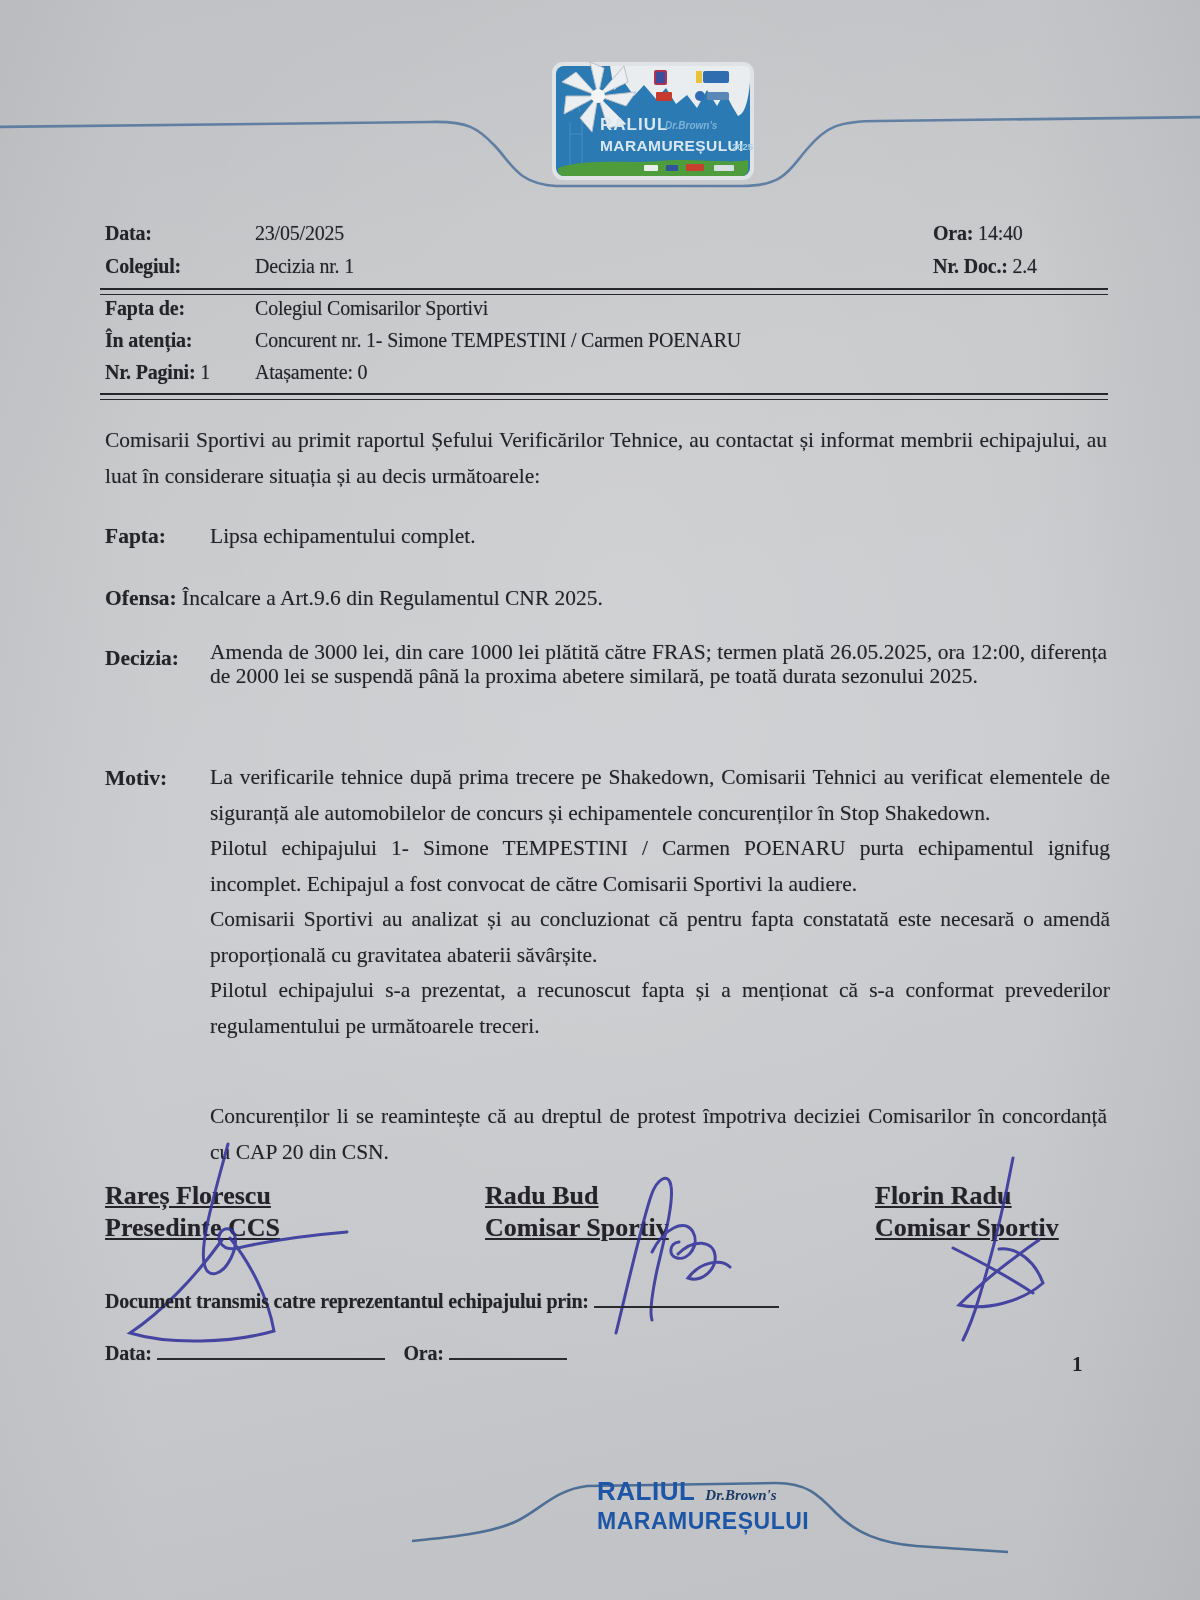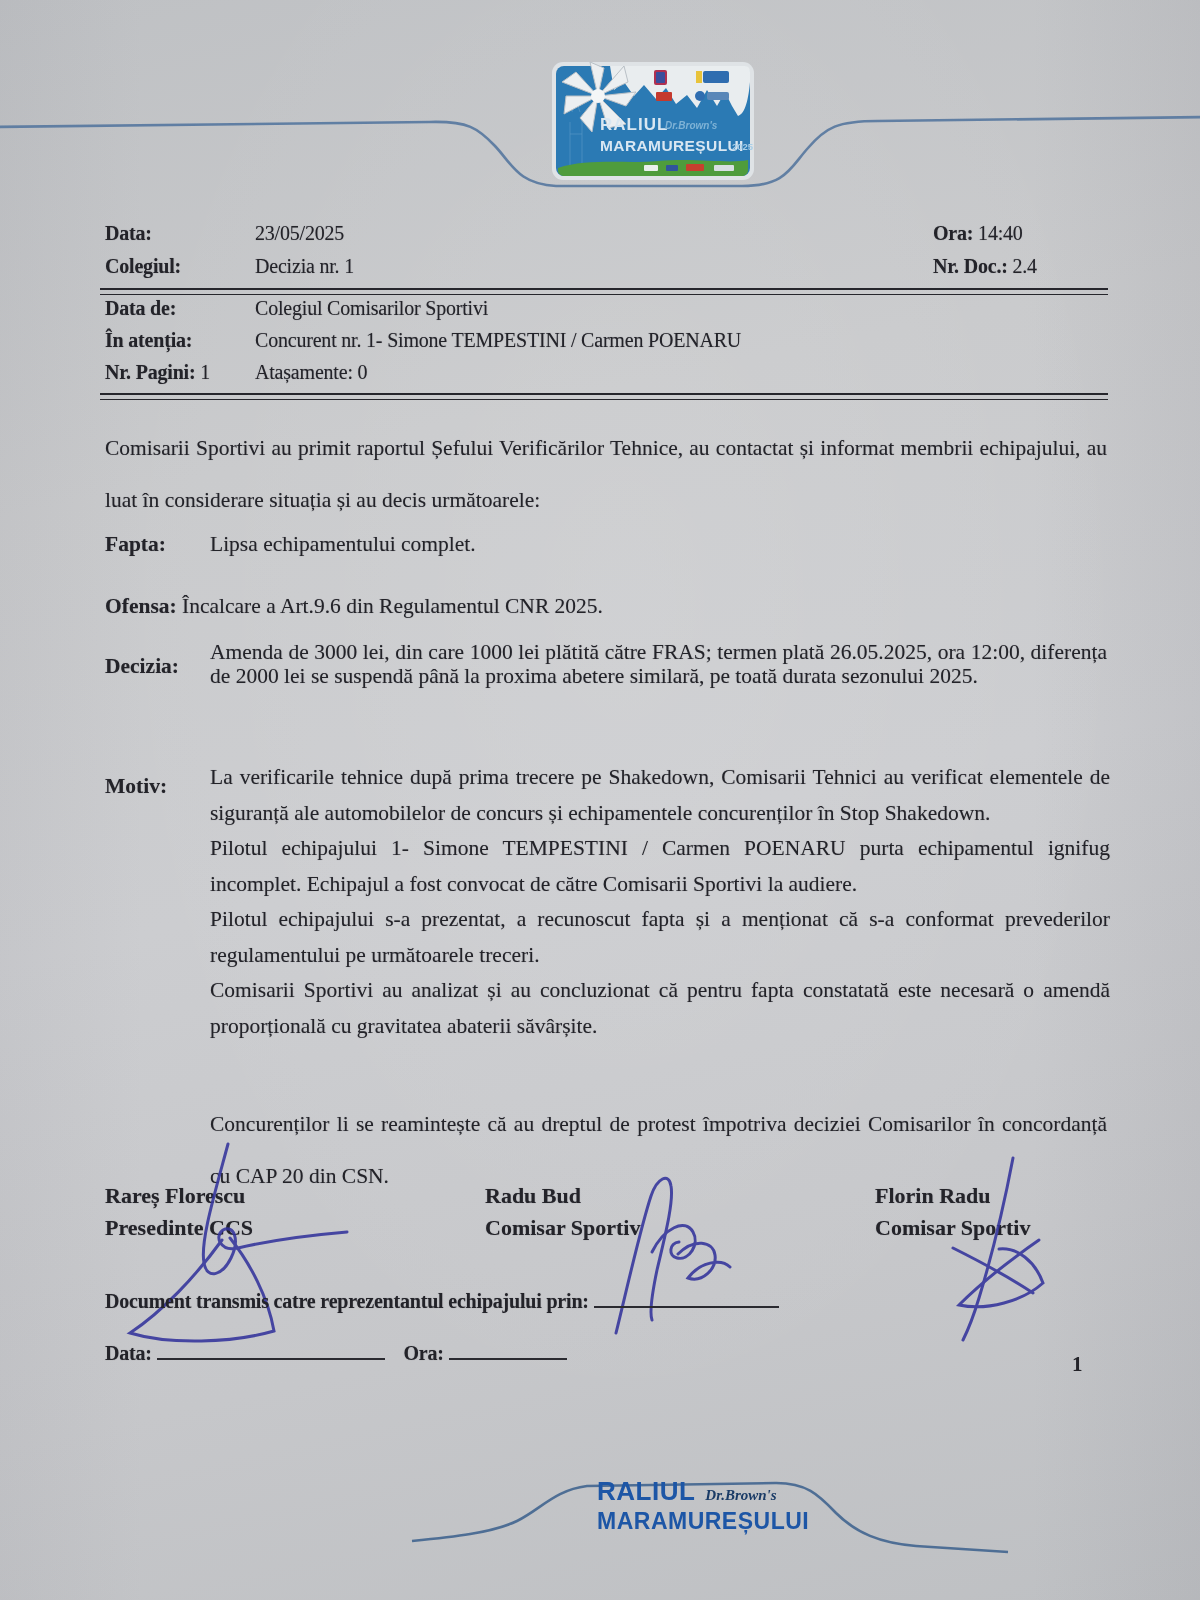--- a/index.html
+++ b/index.html
@@ -9,26 +9,26 @@
       radial-gradient(ellipse at 52% 38%, rgba(255,255,255,0.10), rgba(0,0,0,0) 60%),
       linear-gradient(168deg,#bfc1c4 0%, #c9cacc 28%, #cccdd0 52%, #c6c7ca 78%, #bec0c3 100%);
     font-family:"Liberation Serif", serif;
     color:#232329;
   }
   .scan-tone{position:absolute;inset:0;pointer-events:none;
     background:linear-gradient(90deg, rgba(120,120,130,0.08) 0%, rgba(0,0,0,0) 12%, rgba(0,0,0,0) 86%, rgba(110,110,120,0.10) 100%);}
   .abs{position:absolute;}
   .lbl{font-weight:bold;}
   .hdr{font-size:20px;letter-spacing:-0.2px;text-shadow:0 0 1px rgba(35,35,45,0.35);}
-  .body-text{font-size:21.5px;line-height:52px;text-shadow:0 0 1px rgba(35,35,45,0.3);}
+  .body-text{font-size:21.5px;line-height:36px;text-shadow:0 0 1px rgba(35,35,45,0.3);}
   .just{text-align:justify;text-justify:inter-word;}
   .hrule-double{position:absolute;left:100px;width:1008px;height:4px;
     border-top:2.5px solid #26262c;border-bottom:1.5px solid #26262c;}
   .blank{display:inline-block;border-bottom:2.2px solid #2a2a30;height:18px;vertical-align:baseline;}
-  .sig-name{font-size:22px;font-weight:bold;text-shadow:0 0 1px rgba(35,35,45,0.35);line-height:32px;}
+  .sig-name{font-size:26px;font-weight:bold;text-shadow:0 0 1px rgba(35,35,45,0.35);line-height:32px;text-decoration:underline;}
   .footer-brand{font-family:"Liberation Sans", sans-serif;font-weight:bold;color:#1d56a6;letter-spacing:0.5px;}
   .pagenum{font-size:21px;font-weight:bold;}
   svg text{font-family:"Liberation Sans", sans-serif;}
 </style>
 </head>
 <body>
 
 <div class="scan-tone"></div>
 
 <svg class="abs" style="left:0;top:0;width:1200px;height:1600px;pointer-events:none;" viewBox="0 0 1200 1600">
@@ -97,21 +97,21 @@
 </div>
 <div class="abs hdr" style="left:255px;top:255px;">Decizia nr. 1</div>
 <div class="abs hdr" style="left:933px;top:255px;">
   <span class="lbl">Nr. Doc.:</span>
   <span>2.4</span>
 </div>
 
 <div class="hrule-double" style="top:288px;"></div>
 
 <div class="abs hdr" style="left:105px;top:297px;">
-  <span class="lbl">Data de:</span>
+  <span class="lbl">Fapta de:</span>
 </div>
 <div class="abs hdr" style="left:255px;top:297px;">Colegiul Comisarilor Sportivi</div>
 
 <div class="abs hdr" style="left:105px;top:329px;">
   <span class="lbl">În atenția:</span>
 </div>
 <div class="abs hdr" style="left:255px;top:329px;">Concurent nr. 1- Simone TEMPESTINI /  Carmen POENARU</div>
 
 <div class="abs hdr" style="left:105px;top:361px;">
   <span class="lbl">Nr. Pagini:</span>
@@ -140,22 +140,22 @@
   <span class="lbl">Decizia:</span>
 </div>
 <div class="abs body-text just" style="left:210px;top:640px;width:897px;line-height:24px;">Amenda de 3000 lei, din care 1000 lei plătită către FRAS; termen plată 26.05.2025, ora 12:00, diferența de 2000 lei se suspendă până la proxima abetere similară, pe toată durata sezonului 2025.</div>
 
 <div class="abs body-text" style="left:105px;top:760px;">
   <span class="lbl">Motiv:</span>
 </div>
 <div class="abs" style="left:210px;top:760px;width:900px;">
   <div class="body-text just" style="line-height:35.5px;">La verificarile tehnice după prima trecere pe Shakedown, Comisarii Tehnici au verificat elementele de siguranță ale automobilelor de concurs și echipamentele concurenților în Stop Shakedown.</div>
   <div class="body-text just" style="line-height:35.5px;">Pilotul echipajului 1- Simone TEMPESTINI / Carmen POENARU purta echipamentul ignifug incomplet. Echipajul a fost convocat de către Comisarii Sportivi la audiere.</div>
+  <div class="body-text just" style="line-height:35.5px;">Comisarii Sportivi au analizat și au concluzionat că pentru fapta constatată este necesară o amendă proporțională cu gravitatea abaterii săvârșite.</div>
   <div class="body-text just" style="line-height:35.5px;">Pilotul echipajului s-a prezentat, a recunoscut fapta și a menționat că s-a conformat prevederilor regulamentului pe următoarele treceri.</div>
-  <div class="body-text just" style="line-height:35.5px;">Comisarii Sportivi au analizat și au concluzionat că pentru fapta constatată este necesară o amendă proporțională cu gravitatea abaterii săvârșite.</div>
 </div>
 
 <div class="abs body-text just" style="left:210px;top:1098px;width:897px;">Concurenților li se reamintește că au dreptul de protest împotriva deciziei Comisarilor în concordanță cu CAP 20 din CSN.</div>
 
 <div class="abs sig-name" style="left:105px;top:1180px;">
   <div>Rareș Florescu</div>
   <div>Presedinte CCS</div>
 </div>
 <div class="abs sig-name" style="left:485px;top:1180px;">
   <div>Radu Bud</div>

